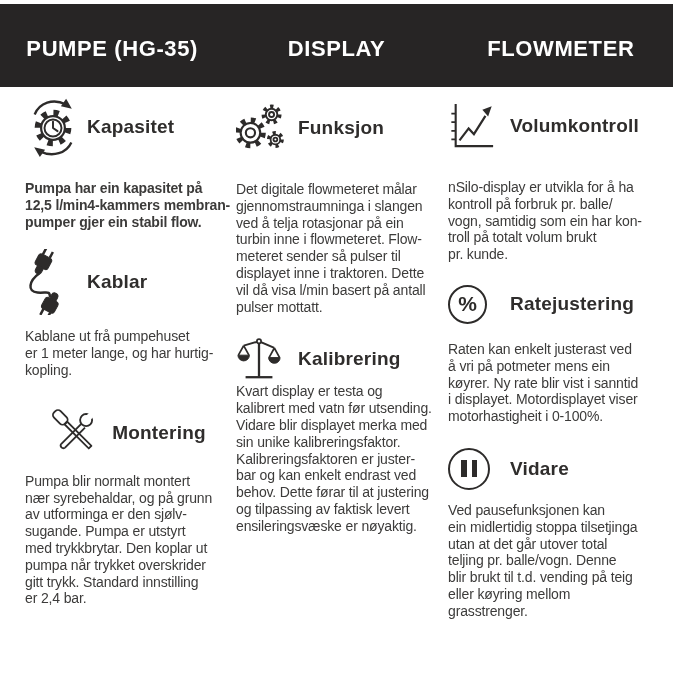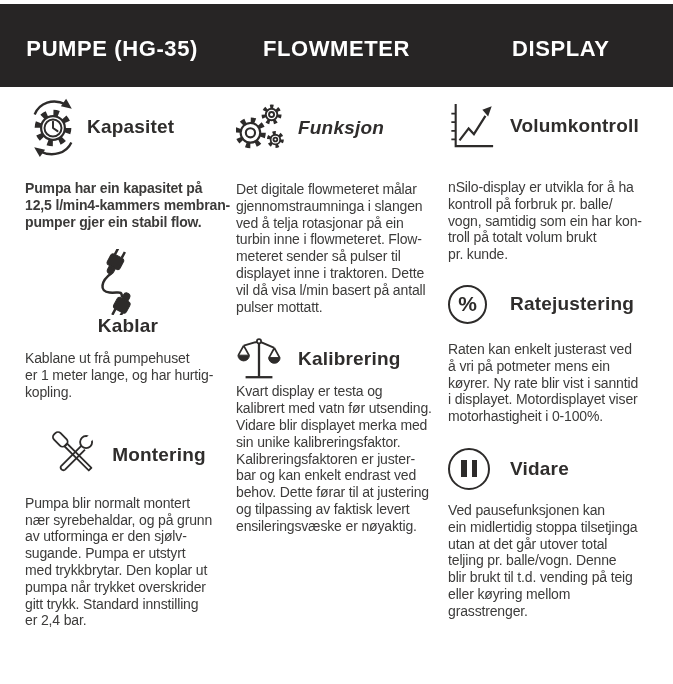--- a/index.html
+++ b/index.html
@@ -35,23 +35,23 @@
   }
   .feat-title{
     font-size:19px;font-weight:700;color:var(--title-color);letter-spacing:.2px;
   }
   .feat-body{
     font-size:14px;line-height:16.8px;letter-spacing:-.15px;
     color:var(--body-color);white-space:pre;
   }
   
   .c1s1 .feat-head{margin-top:13px;} .c1s1 .feat-body{margin-top:22px;font-weight:bold;}
-  .c1s2 .feat-head{margin-top:19px;flex-direction:column;} .c1s2 .feat-body{margin-top:13px;}
+  .c1s2 .feat-head{margin-top:19px;} .c1s2 .feat-body{margin-top:13px;}
   .c1s3 .feat-head{margin-top:27px;justify-content:center;} .c1s3 .feat-body{margin-top:13px;}
-  .c2s1 .feat-head{margin-top:21px;font-style:italic;} .c2s1 .feat-body{margin-top:29px;}
+  .c2s1 .feat-head{margin-top:21px;} .c2s1 .feat-body{margin-top:29px;}
   .c2s2 .feat-head{margin-top:20px;} .c2s2 .feat-body{margin-top:0;}
   .c3s1 .feat-head{margin-top:18px;} .c3s1 .feat-body{margin-top:28px;}
   .c3s2 .feat-head{margin-top:22px;} .c3s2 .feat-body{margin-top:17px;}
   .c3s3 .feat-head{margin-top:23px;} .c3s3 .feat-body{margin-top:12px;}
   
   .circle-icon{
     border:2.2px solid var(--ink);border-radius:50%;
     display:flex;align-items:center;justify-content:center;color:var(--ink);
   }
   .percent-circle{width:39px;height:39px;}
@@ -60,22 +60,22 @@
   .pause-bar{width:5.5px;height:17px;background:var(--ink);}
   svg{display:block;}
 </style>
 </head>
 <body>
 
 <div class="page">
 
   <header class="header-bar">
     <div class="header-cell">PUMPE (HG-35)</div>
+    <div class="header-cell">DISPLAY</div>
     <div class="header-cell">FLOWMETER</div>
-    <div class="header-cell">DISPLAY</div>
   </header>
 
   <section class="col col-1">
 
     <div class="feature c1s1">
       <div class="feat-head">
         <span class="icon-wrap">
           <svg width="56" height="62" viewBox="0 0 58 64" fill="none">
             <path d="M10 19 C15 7 29 2 42 8.5" stroke="currentColor" stroke-width="2.4"></path>
             <path d="M48.5 13 L37.2 10.6 L42.6 2.8 Z" fill="currentColor"></path>

